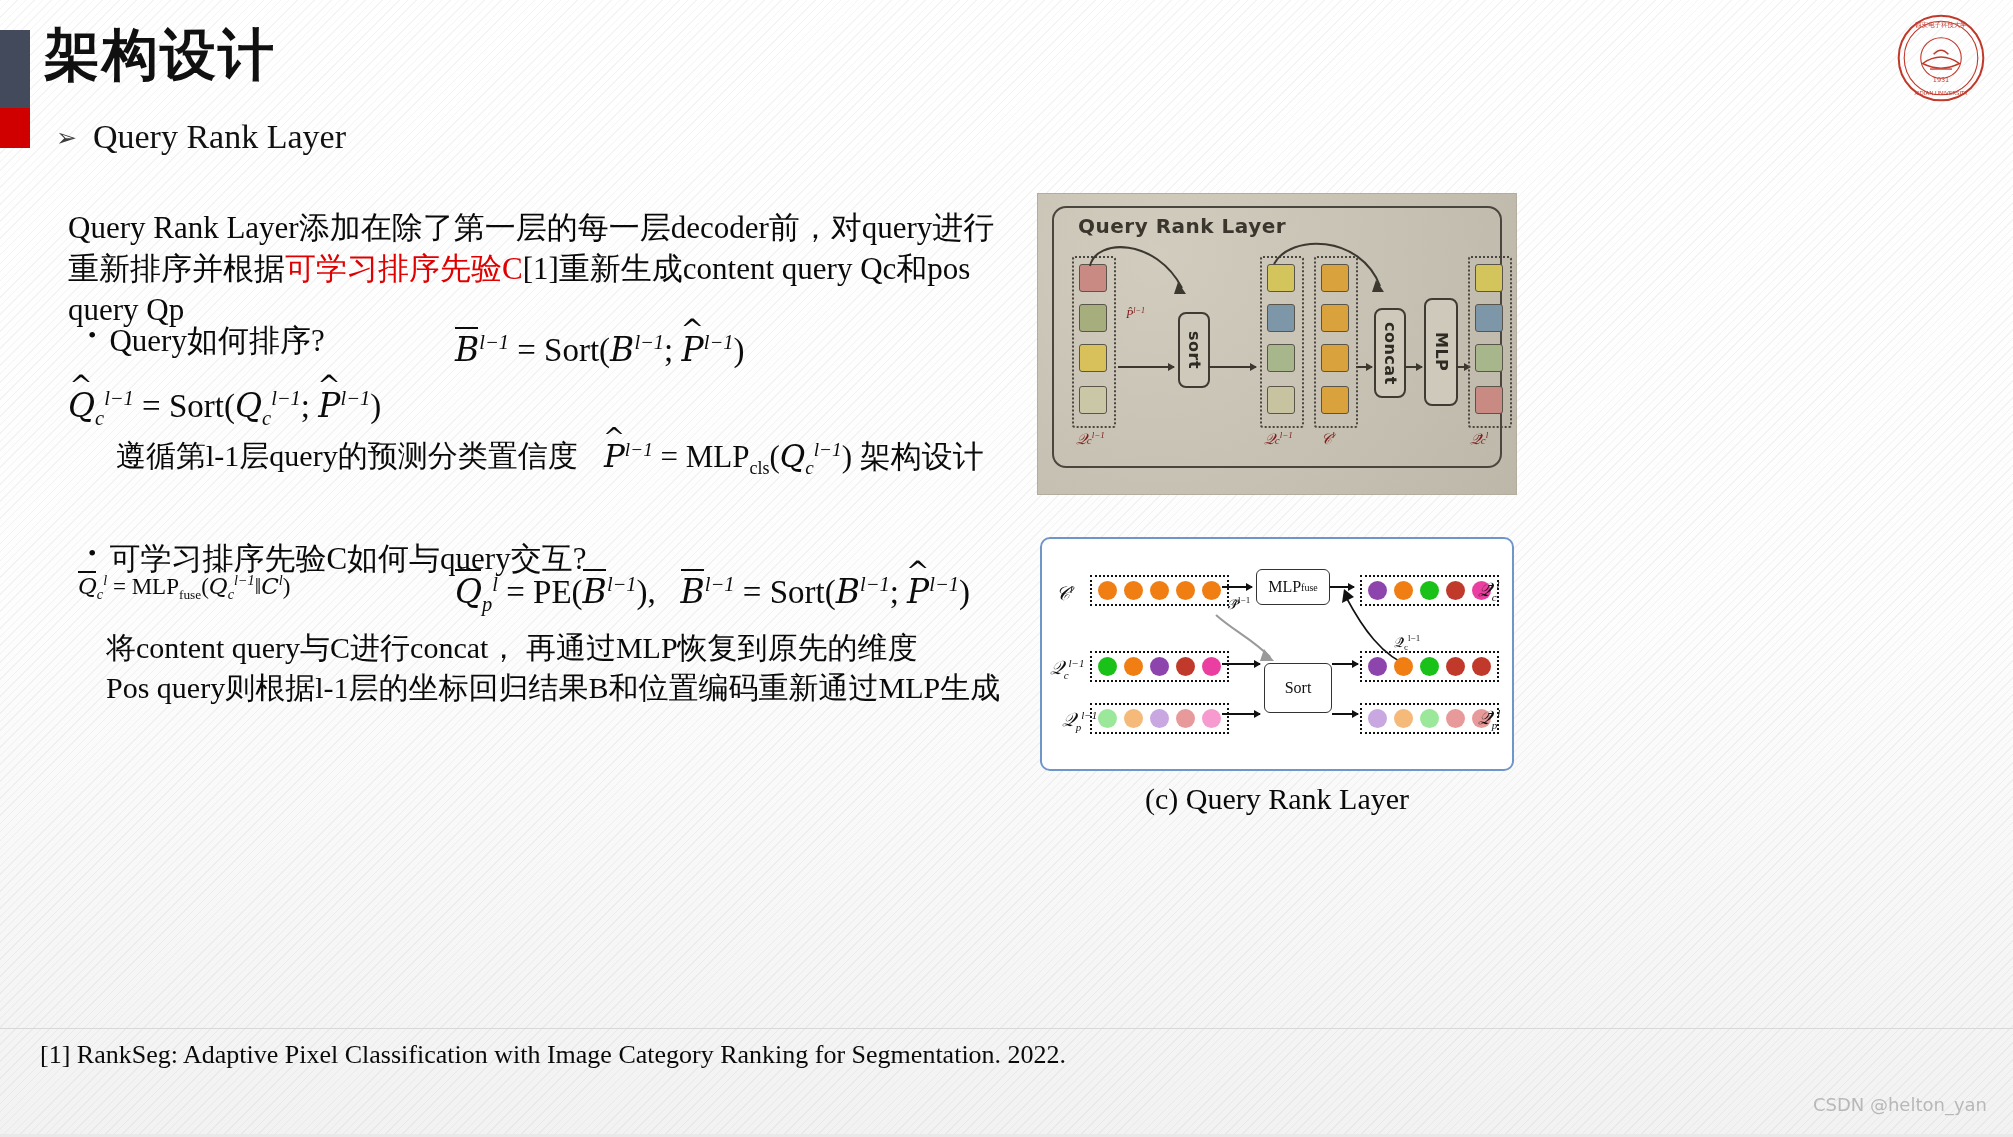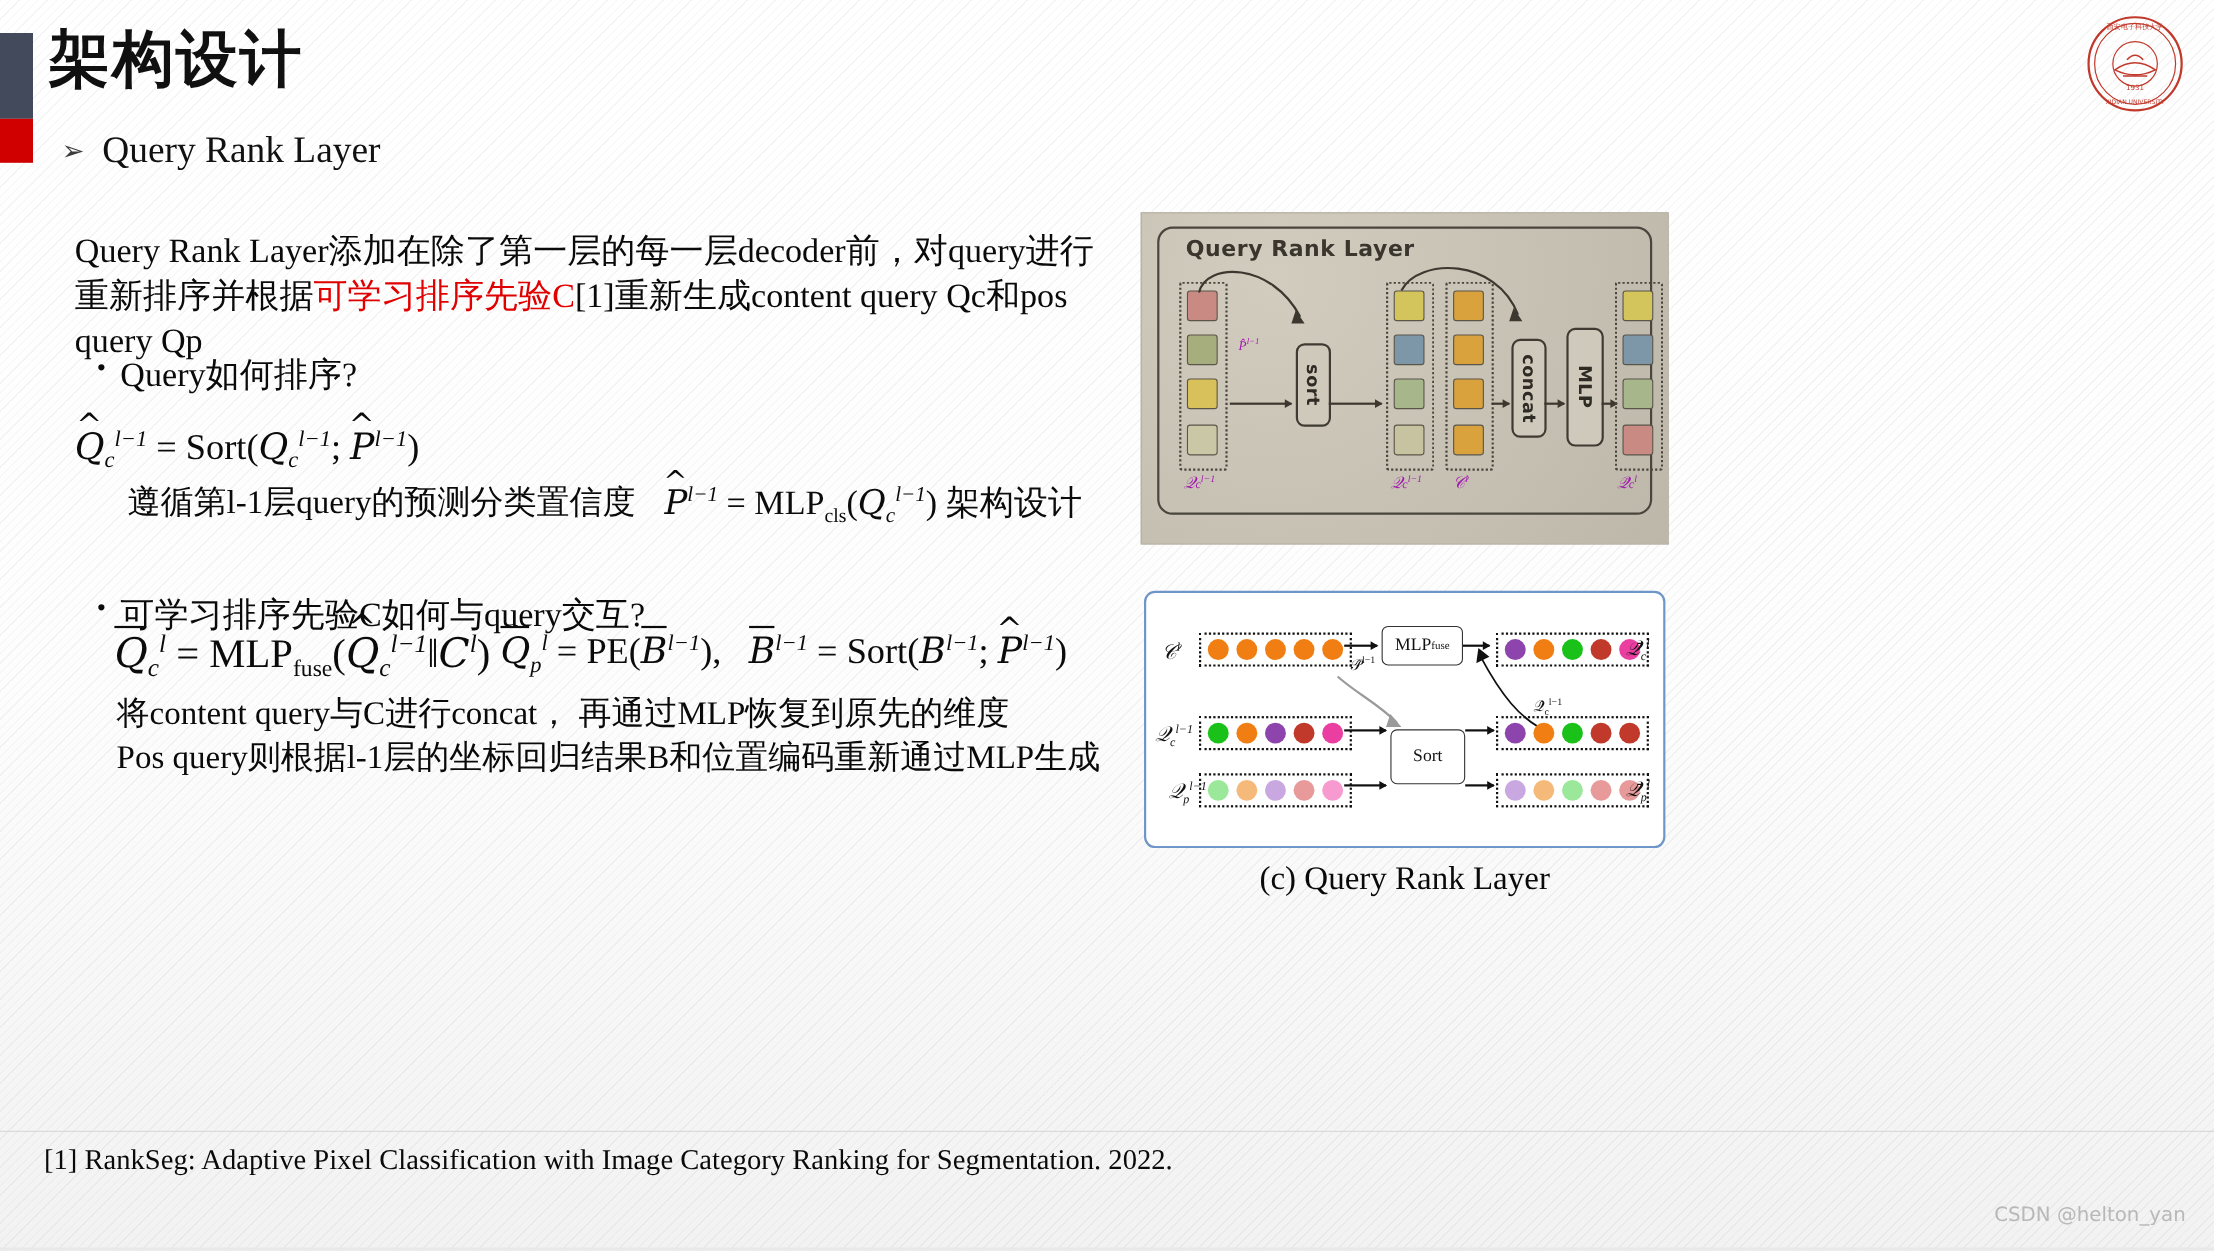--- a/index.html
+++ b/index.html
@@ -82,21 +82,21 @@
   .hatw{position:relative;display:inline-block;}
   .hatw::before{
     content:"^";position:absolute;left:50%;transform:translateX(-52%);
     top:-0.62em;font-size:0.85em;font-style:normal;
   }
 
   .m1{left:455px;top:330px;font-size:33px;}
   .m2{left:68px;top:386px;font-size:33px;}
   .m3{left:333px;top:386px;font-size:33px;}
   .m4{left:604px;top:436px;font-size:31px;}
-  .m5{left:78px;top:572px;font-size:37px;margin-left:26px;}
+  .m5{left:78px;top:572px;font-size:23px;}
   .m6{left:455px;top:572px;font-size:33px;}
 
   
   .photo{
     position:absolute;left:1037px;top:193px;width:478px;height:300px;
     background:#c8c2b4;border:1px solid #b3ada0;overflow:hidden;
   }
   .photo .paper{
     position:absolute;inset:0;
     background:
@@ -116,21 +116,21 @@
   .procbox{
     position:absolute;border:2px solid #3f3b33;border-radius:8px;background:#cfc9bb;
     display:flex;align-items:center;justify-content:center;
   }
   .procbox span{
     writing-mode:vertical-rl;
     font-family:"DejaVu Sans","Liberation Sans",sans-serif;
     font-size:16px;font-weight:700;color:#2e2a24;letter-spacing:0.5px;
   }
   .plabel{
-    position:absolute;font-size:15px;color:#a21caf;font-style:italic;
+    position:absolute;font-size:15px;color:#7f1d1d;font-style:italic;
     font-family:"Liberation Serif",serif;
   }
   .parrow{position:absolute;background:#3c382f;height:2px;}
   .parrow::after{
     content:"";position:absolute;right:-1px;top:-3px;
     border-left:7px solid #3c382f;border-top:4px solid transparent;border-bottom:4px solid transparent;
   }
 
   
   .vec{
@@ -200,20 +200,24 @@
 
   <div class="para">
     <span>Query Rank Layer添加在除了第一层的每一层decoder前，对query进行重新排序并根据</span><span class="hl">可学习排序先验C</span><span>[1]重新生成content query Qc和pos query Qp</span>
   </div>
 
   <div class="bullet b1">
     <span class="dot">•</span>
     <span>Query如何排序?</span>
   </div>
 
+  <div class="math m1">
+    <span class="cal ovl">B</span><span class="sup">l−1</span>
+    <span class="rm"> = </span><span class="rm op">Sort</span><span class="rm">(</span><span class="cal">B</span><span class="sup">l−1</span><span class="rm">; </span><span class="hatw cal">P</span><span class="sup">l−1</span><span class="rm">)</span>
+  </div>
 
   <div class="math m2">
     <span class="hatw cal">Q</span><span class="sub">c</span><span class="sup">l−1</span>
     <span class="rm"> = </span><span class="rm op">Sort</span><span class="rm">(</span><span class="cal">Q</span><span class="sub">c</span><span class="sup">l−1</span><span class="rm">; </span><span class="hatw cal">P</span><span class="sup">l−1</span><span class="rm">)</span>
   </div>
 
 
   <div class="textline t-sortres">
     <span>遵循第l-1层query的预测分类置信度</span>
   </div>

